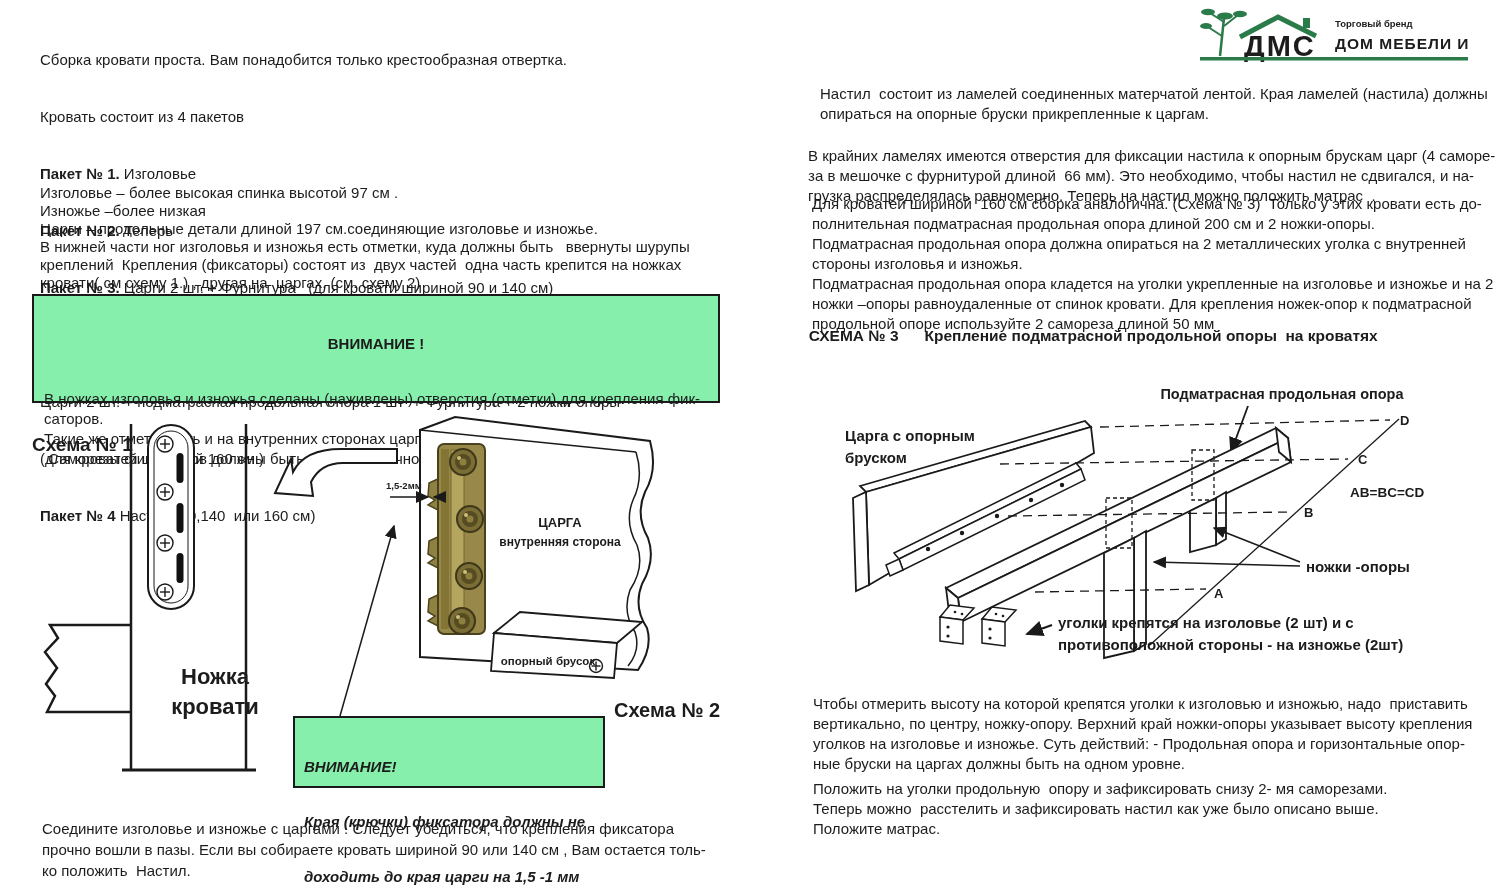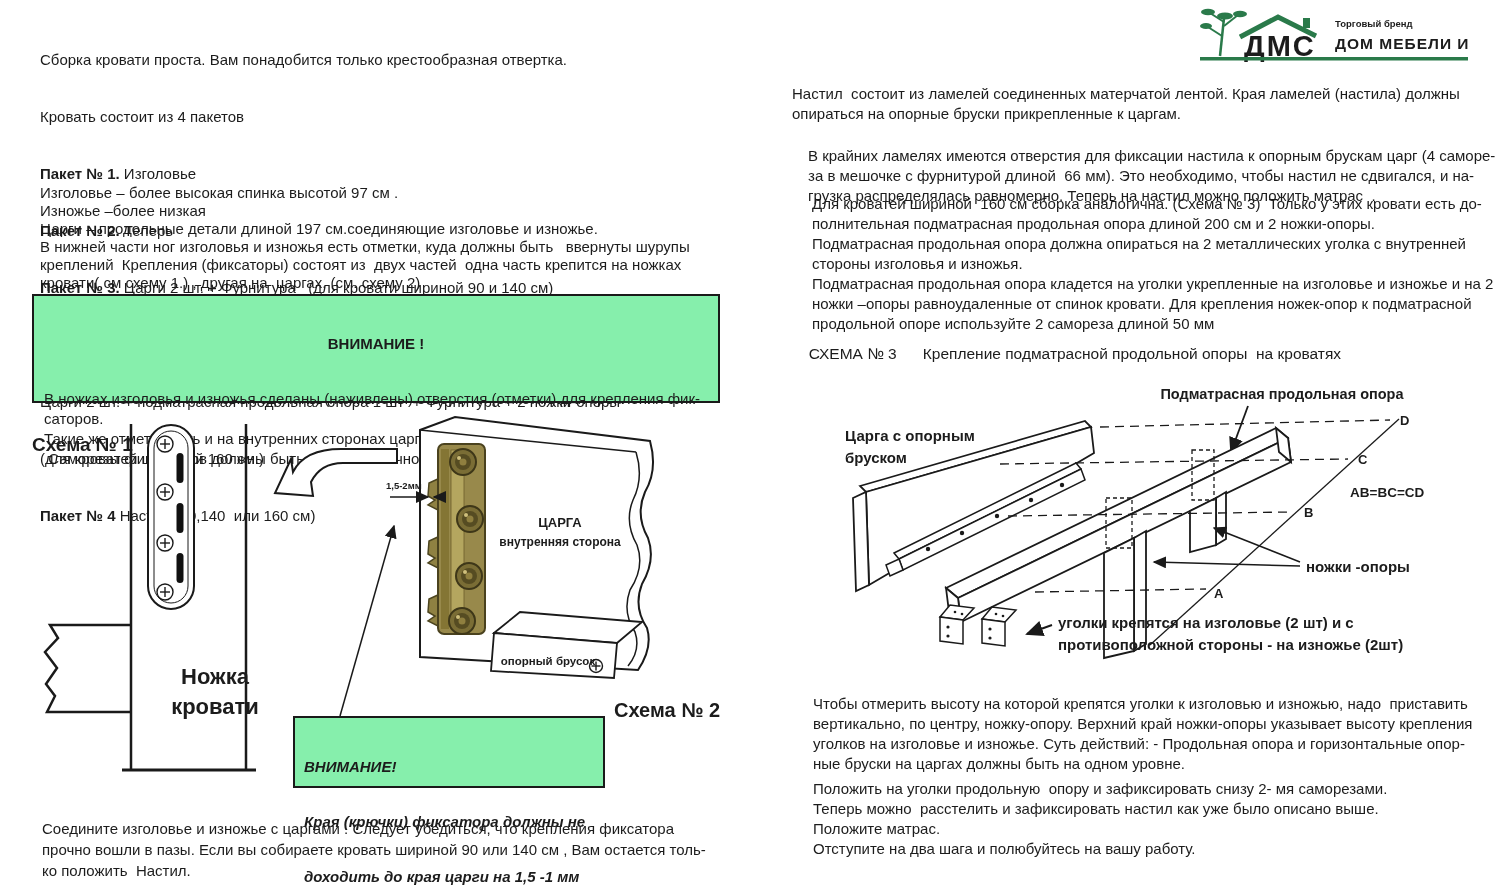--- a/index.html
+++ b/index.html
@@ -17,21 +17,21 @@
   .b{font-weight:bold;}
   .warnbox{
     border:2px solid #1a1a1a;background:#86efac;
     font-size:15px;white-space:pre;
   }
   #warning1{left:32px;top:294px;width:664px;height:102px;padding:3px 10px 0 10px;}
   #warning1 .wtitle{text-align:center;font-weight:bold;line-height:22px;}
   #warning1 .ln{line-height:20px;}
   #warning2{left:293px;top:716px;width:290px;height:64px;padding:4px 9px 0 9px;z-index:5;}
   #warning2 .ln{font-weight:bold;line-height:21px;font-style:italic;}
-  #schema3-heading{left:800px;top:327px;font-size:15.5px;font-weight:normal;white-space:pre;}
+  #schema3-heading{left:800px;top:309px;font-size:15.5px;font-weight:bold;white-space:pre;}
   #schema3-heading .hnum{margin-right:26px;}
   svg text{font-family:"Liberation Sans",sans-serif;fill:#1c1c1c;}
   .dlabel{font-weight:bold;}
 </style>
 </head>
 <body>
 
 <div class="abs txt" style="left:40px;top:12px;">
   <div class="ln">Сборка кровати проста. Вам понадобится только крестообразная отвертка.</div>
   <div class="ln">Кровать состоит из 4 пакетов</div>
@@ -175,21 +175,21 @@
   <g>
     <polyline points="40,33 78,13 116,32" fill="none" stroke="#2a7a4a" stroke-width="5"></polyline>
     <rect x="103" y="14" width="7" height="10" fill="#2a7a4a"></rect>
   </g>
   <text x="44" y="52" font-size="29" font-weight="bold" fill="#2a7a4a" letter-spacing="2">ДМС</text>
   <text x="135" y="23" font-size="9.5" font-weight="bold" fill="#2a7a4a">Торговый бренд</text>
   <text x="135" y="45" font-size="15.5" font-weight="bold" fill="#2a7a4a" letter-spacing="1">ДОМ МЕБЕЛИ ИЗ СОСНЫ</text>
   <rect x="0" y="53" width="268" height="3.5" fill="#2a7a4a"></rect>
 </svg>
 
-<div class="abs txt lh20" style="left:792px;top:84px;"><div class="ln">Настил  состоит из ламелей соединенных матерчатой лентой. Края ламелей (настила) должны</div><div class="ln">опираться на опорные бруски прикрепленные к царгам.</div></div>
+<div class="abs txt lh20" style="left:820px;top:84px;"><div class="ln">Настил  состоит из ламелей соединенных матерчатой лентой. Края ламелей (настила) должны</div><div class="ln">опираться на опорные бруски прикрепленные к царгам.</div></div>
 <div class="abs txt lh20" style="left:808px;top:146px;"><div class="ln">В крайних ламелях имеются отверстия для фиксации настила к опорным брускам царг (4 саморе-</div><div class="ln">за в мешочке с фурнитурой длиной  66 мм). Это необходимо, чтобы настил не сдвигался, и на-</div><div class="ln">грузка распределялась равномерно. Теперь на настил можно положить матрас  .</div></div>
 <div class="abs txt lh20" style="left:812px;top:194px;"><div class="ln">Для кроватей шириной  160 см сборка аналогична. (Схема № 3)  Только у этих кровати есть до-</div><div class="ln">полнительная подматрасная продольная опора длиной 200 см и 2 ножки-опоры.</div><div class="ln">Подматрасная продольная опора должна опираться на 2 металлических уголка с внутренней</div><div class="ln">стороны изголовья и изножья.</div><div class="ln">Подматрасная продольная опора кладется на уголки укрепленные на изголовье и изножье и на 2</div><div class="ln">ножки –опоры равноудаленные от спинок кровати. Для крепления ножек-опор к подматрасной</div><div class="ln">продольной опоре используйте 2 самореза длиной 50 мм</div></div>
 
 <div id="schema3-heading" class="abs">
   <span class="hnum">СХЕМА № 3</span><span>Крепление подматрасной продольной опоры  на кроватях</span>
 </div>
 
 <svg class="abs" style="left:820px;top:355px;" width="660" height="315" viewBox="820 355 660 315">
   <defs>
     <marker id="ahR" markerWidth="9" markerHeight="8" refX="8" refY="4" orient="auto">
@@ -274,13 +274,13 @@
       <circle cx="990" cy="638" r="1.6"></circle>
     <circle cx="996" cy="614" r="1.3"></circle>
       <circle cx="1003" cy="616" r="1.3"></circle>
   </g>
   <line x1="1052" y1="625" x2="1027" y2="634" stroke="#1a1a1a" stroke-width="2" marker-end="url(#ahR)"></line>
   <text x="1058" y="628" font-size="15" font-weight="bold">уголки крепятся на изголовье (2 шт) и с</text>
   <text x="1058" y="650" font-size="15" font-weight="bold">противоположной стороны - на изножье (2шт)</text>
 </svg>
 
 <div class="abs txt lh20" style="left:813px;top:694px;"><div class="ln">Чтобы отмерить высоту на которой крепятся уголки к изголовью и изножью, надо  приставить</div><div class="ln">вертикально, по центру, ножку-опору. Верхний край ножки-опоры указывает высоту крепления</div><div class="ln">уголков на изголовье и изножье. Суть действий: - Продольная опора и горизонтальные опор-</div><div class="ln">ные бруски на царгах должны быть на одном уровне.</div></div>
-<div class="abs txt lh20" style="left:813px;top:779px;"><div class="ln">Положить на уголки продольную  опору и зафиксировать снизу 2- мя саморезами.</div><div class="ln">Теперь можно  расстелить и зафиксировать настил как уже было описано выше.</div><div class="ln">Положите матрас.</div><div class="ln">Отступите на два шага и полюбуйтесь на вашу работу.</div></div>
+<div class="abs txt lh20" style="left:813px;top:779px;"><div class="ln">Положить на уголки продольную  опору и зафиксировать снизу 2- мя саморезами.</div><div class="ln">Теперь можно  расстелить и зафиксировать настил как уже было описано выше.</div><div class="ln">Положите матрас.</div></div>
 
 </body></html>

